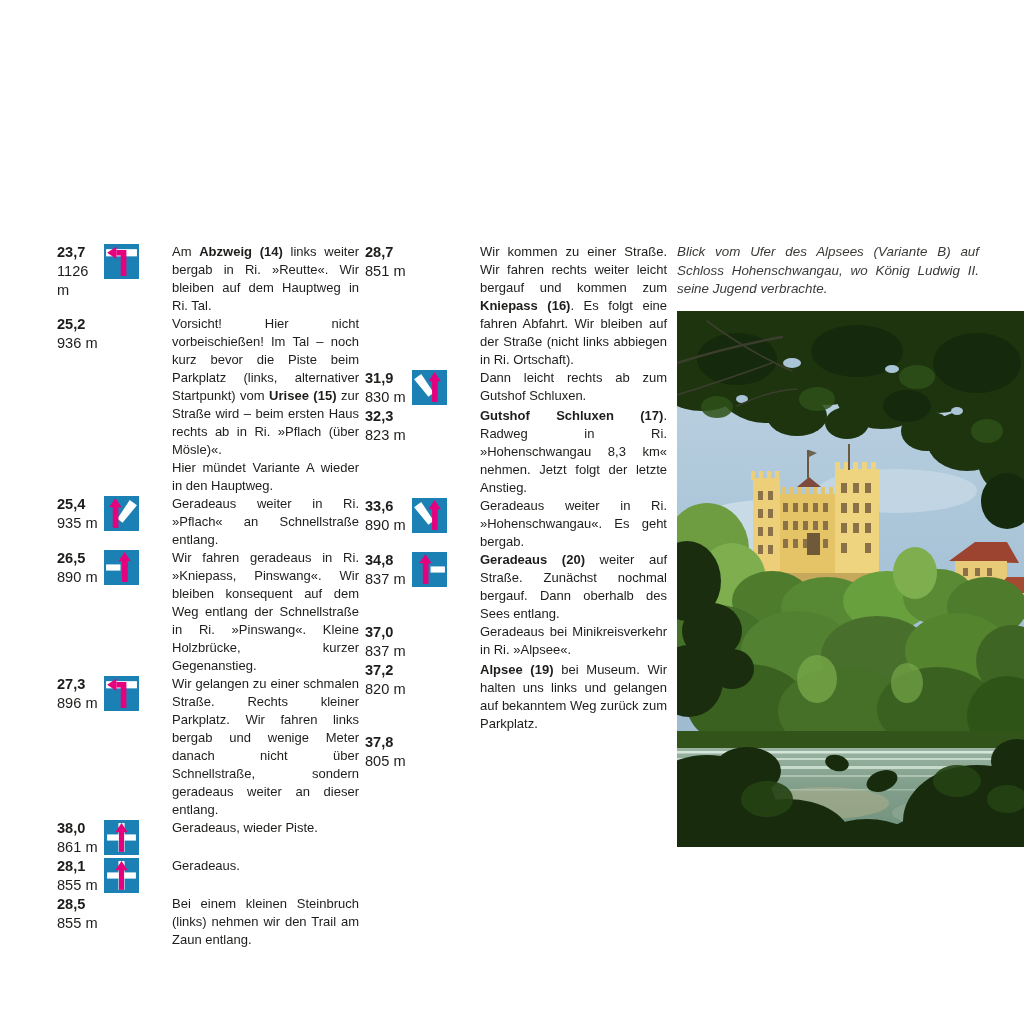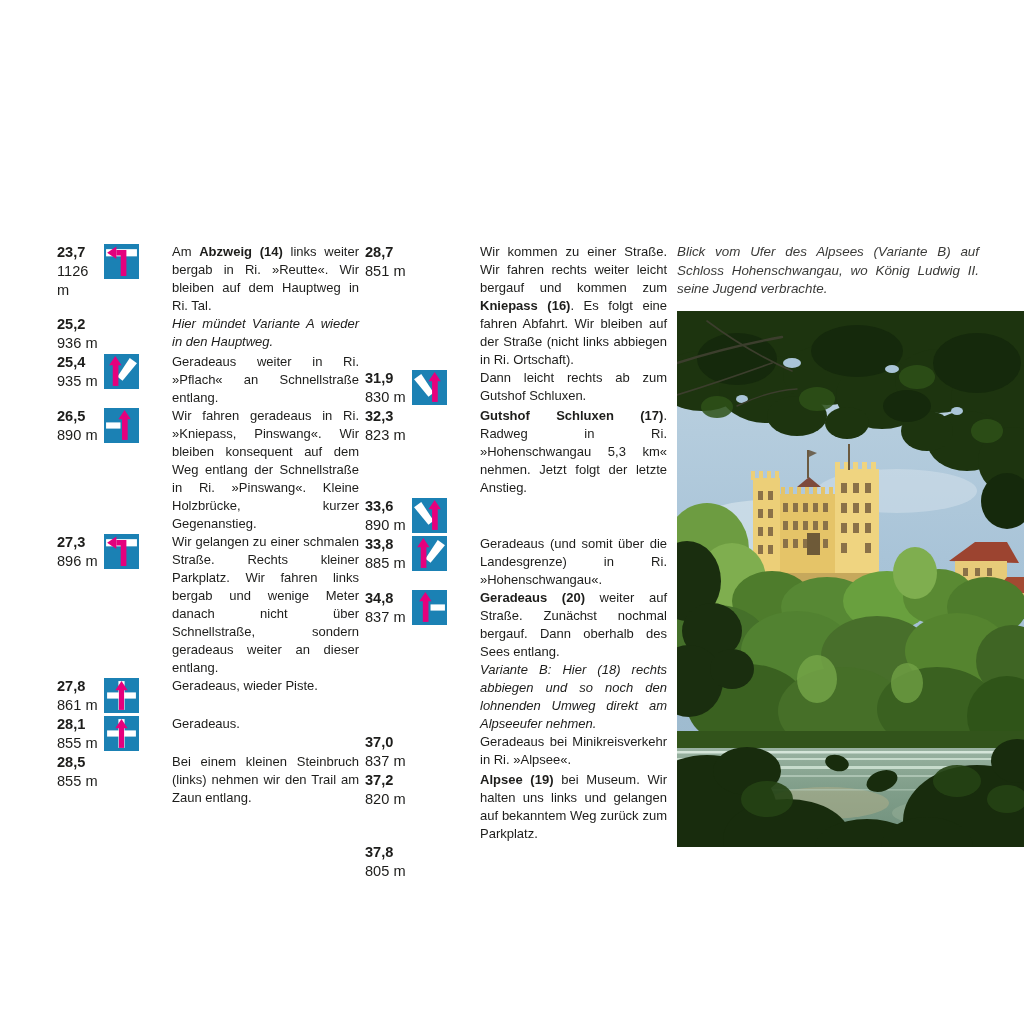--- a/index.html
+++ b/index.html
@@ -10,21 +10,21 @@
   #col-right{left:365px;}
   .entry{display:flex;align-items:flex-start;min-height:38px;}
   .km-col{width:47px;flex:none;font-size:14.6px;line-height:19px;}
   .km{font-weight:700;}
   .elev{font-weight:400;}
   .icon-col{width:45px;flex:none;padding-top:1px;}
   .icon-col svg{width:35px;height:35px;display:block;}
   .text-col{flex:1;font-size:13px;line-height:18px;text-align:justify;margin-left:23px;}
   .text-col p{margin:0;}
   .bold{font-weight:700;}
-  .note{font-style:italic;}
+  .note{}
   .photo-area{position:absolute;left:677px;top:243px;width:347px;}
   .caption{margin:0 0 12px 0;width:302px;font-size:13.4px;line-height:18.5px;
            font-style:italic;color:#3a3a38;text-align:justify;}
   .photo{width:347px;height:536px;}
   .photo svg{display:block;width:347px;height:536px;}
 </style>
 </head>
 <body>
 
 <div class="page">
@@ -47,20 +47,21 @@
           <p><span>Am </span><span class="bold">Abzweig (14)</span><span> links weiter bergab in Ri. »Reutte«. Wir bleiben auf dem Hauptweg in Ri. Tal.</span></p>
         </div>
       </div>
       <div class="entry">
         <div class="km-col">
           <div class="km">25,2</div>
           <div class="elev">936 m</div>
         </div>
         <div class="icon-col"></div>
         <div class="text-col">
+          <p><span>Vorsicht! Hier nicht vorbeischießen! Im Tal – noch kurz bevor die Piste beim Parkplatz (links, alternativer Startpunkt) vom </span><span class="bold">Urisee (15)</span><span> zur Straße wird – beim ersten Haus rechts ab in Ri. »Pflach (über Mösle)«.</span></p>
           <p class="note"><span>Hier mündet Variante A wieder in den Hauptweg.</span></p>
         </div>
       </div>
       <div class="entry">
         <div class="km-col">
           <div class="km">25,4</div>
           <div class="elev">935 m</div>
         </div>
         <div class="icon-col">
           <svg viewBox="0 0 34 34">
@@ -103,21 +104,21 @@
             <path d="M19 31 V8.5 H12" stroke="#e5007d" stroke-width="5.5" fill="none"></path>
             <polygon points="12,2.5 12,14.5 3,8.5" fill="#e5007d"></polygon>
           </svg>
         </div>
         <div class="text-col">
           <p><span>Wir gelangen zu einer schmalen Straße. Rechts kleiner Parkplatz. Wir fahren links bergab und wenige Meter danach nicht über Schnellstraße, sondern geradeaus weiter an dieser entlang.</span></p>
         </div>
       </div>
       <div class="entry">
         <div class="km-col">
-          <div class="km">27,8</div>
+          <div class="km">38,0</div>
           <div class="elev">861 m</div>
         </div>
         <div class="icon-col">
           <svg viewBox="0 0 34 34">
             <rect width="34" height="34" fill="#1b81b4"></rect>
             <rect x="3" y="14" width="28" height="6" fill="#fff"></rect>
             <rect x="14" y="3" width="6" height="28" fill="#fff"></rect>
             <rect x="14.5" y="11" width="5" height="20" fill="#e5007d"></rect>
             <polygon points="11,12 23,12 17,3" fill="#e5007d"></polygon>
           </svg>
@@ -183,70 +184,55 @@
           <p><span>Dann leicht rechts ab zum Gutshof Schluxen.</span></p>
         </div>
       </div>
       <div class="entry">
         <div class="km-col">
           <div class="km">32,3</div>
           <div class="elev">823 m</div>
         </div>
         <div class="icon-col"></div>
         <div class="text-col">
-          <p><span class="bold">Gutshof Schluxen (17)</span><span>. Radweg in Ri. »Hohenschwangau 5,3 km« nehmen. Jetzt folgt der letzte Anstieg.</span></p>
+          <p><span class="bold">Gutshof Schluxen (17)</span><span>. Radweg in Ri. »Hohenschwangau 8,3 km« nehmen. Jetzt folgt der letzte Anstieg.</span></p>
         </div>
       </div>
       <div class="entry">
         <div class="km-col">
           <div class="km">33,6</div>
           <div class="elev">890 m</div>
         </div>
         <div class="icon-col">
           <svg viewBox="0 0 34 34">
             <rect width="34" height="34" fill="#1b81b4"></rect>
             <polygon points="21,22 9,4 2,9 16,26" fill="#fff"></polygon>
             <rect x="19.5" y="10" width="5.5" height="21" fill="#e5007d"></rect>
             <polygon points="16,11 28,11 22,2" fill="#e5007d"></polygon>
           </svg>
         </div>
-      </div>
-      <div class="entry">
-        <div class="km-col">
-          <div class="km">33,8</div>
-          <div class="elev">885 m</div>
-        </div>
-        <div class="icon-col">
-          <svg viewBox="0 0 34 34">
-            <rect width="34" height="34" fill="#1b81b4"></rect>
-            <polygon points="13,22 25,4 32,9 18,26" fill="#fff"></polygon>
-            <rect x="8.5" y="10" width="5.5" height="21" fill="#e5007d"></rect>
-            <polygon points="5,11 17,11 11,2" fill="#e5007d"></polygon>
-          </svg>
-        </div>
-        <div class="text-col">
-          <p><span>Geradeaus (und somit über die Landesgrenze) in Ri. »Hohenschwangau«.</span></p>
+        <div class="text-col">
+          <p><span>Geradeaus weiter in Ri. »Hohenschwangau«. Es geht bergab.</span></p>
         </div>
       </div>
       <div class="entry">
         <div class="km-col">
           <div class="km">34,8</div>
           <div class="elev">837 m</div>
         </div>
         <div class="icon-col">
           <svg viewBox="0 0 34 34">
             <rect width="34" height="34" fill="#1b81b4"></rect>
             <rect x="18" y="14" width="14" height="6" fill="#fff"></rect>
             <rect x="10.5" y="10" width="5.5" height="21" fill="#e5007d"></rect>
             <polygon points="7,11 19,11 13,2" fill="#e5007d"></polygon>
           </svg>
         </div>
         <div class="text-col">
           <p><span class="bold">Geradeaus (20)</span><span> weiter auf Straße. Zunächst nochmal bergauf. Dann oberhalb des Sees entlang.</span></p>
-          <p class="note"><span>Variante B: Hier (18) rechts abbiegen und so noch den lohnenden Umweg direkt am Alpseeufer nehmen.</span></p>
         </div>
       </div>
       <div class="entry">
         <div class="km-col">
           <div class="km">37,0</div>
           <div class="elev">837 m</div>
         </div>
         <div class="icon-col"></div>
         <div class="text-col">
           <p><span>Geradeaus bei Minikreisverkehr in Ri. »Alpsee«.</span></p>

